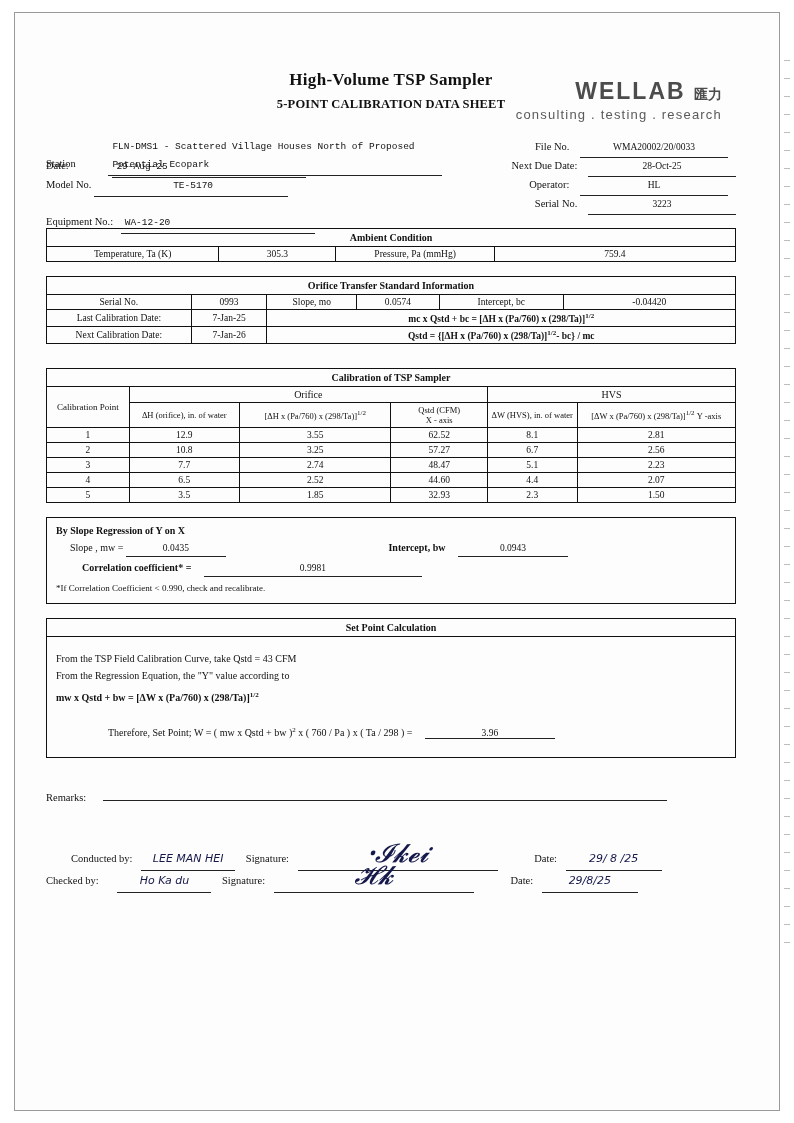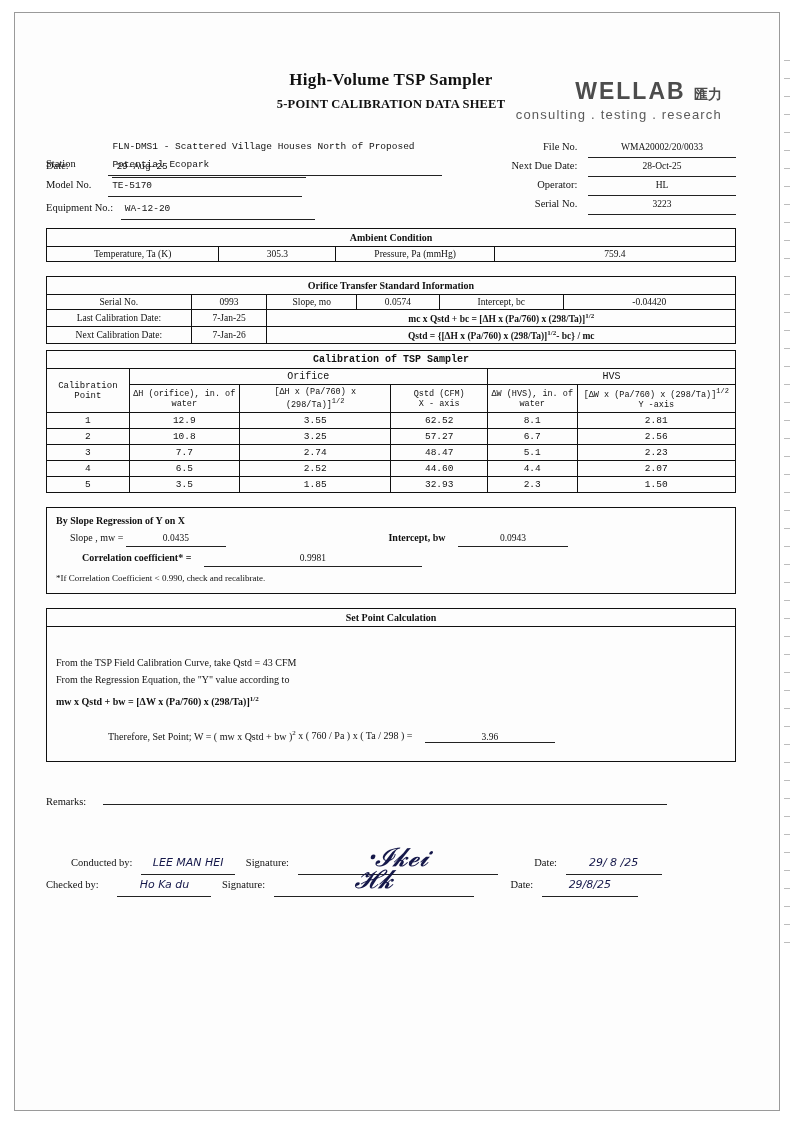--- a/index.html
+++ b/index.html
@@ -59,21 +59,21 @@
   
   .box{border:1px solid #111;margin-top:14px;padding:7px 9px 10px 9px;font-size:10px;}
   .box .ln{margin:4px 0;position:relative;height:16px;line-height:16px;}
   .ul{display:inline-block;border-bottom:1px solid #222;text-align:center;font-size:9.5px;}
   .note{font-size:9px;margin-top:7px;}
   
   .sp-head{
     border:1px solid #111;border-bottom:none;text-align:center;
     font-weight:bold;font-size:10px;padding:3px;
   }
-  .sp-body{border:1px solid #111;padding:24px 9px 12px 9px;font-size:10px;}
+  .sp-body{border:1px solid #111;padding:10px 9px 12px 9px;font-size:10px;}
   .sp-body p{margin:6px 0;}
   .center{}
   
   .remarks{margin-top:34px;font-size:10.5px;position:relative;height:20px;}
   .sign{margin-top:36px;font-size:10.5px;position:relative;height:52px;}
   .sign .row{position:absolute;height:20px;line-height:20px;}
   .hand{
     font-family:"DejaVu Sans", sans-serif;
     font-style:italic;color:#15184a;font-size:11px;
   }
@@ -164,36 +164,36 @@
       <div class="row" style="left:0;top:0;">
         <span class="lbl">Station</span>
         <span class="fline left" style="width:330px;margin-left:30px;">FLN-DMS1 - Scattered Village Houses North of Proposed Potential Ecopark</span>
       </div>
       <div class="row" style="left:0;top:19px;">
         <span class="lbl">Date:</span>
         <span class="fline left" style="width:190px;margin-left:41px;">29-Aug-25</span>
       </div>
       <div class="row" style="left:0;top:38px;">
         <span class="lbl">Model No.</span>
-        <span class="fline left" style="width:190px;margin-left:14px;">TE-5170</span>
-      </div>
-      <div class="row" style="left:0;top:61px;">
+        <span class="fline left" style="width:190px;text-align:center;">TE-5170</span>
+      </div>
+      <div class="row" style="left:0;top:75px;">
         <span class="lbl">Equipment No.:</span>
         <span class="fline left" style="width:190px;margin-left:5px;">WA-12-20</span>
       </div>
 
-      <div class="row" style="right:0;top:0;width:240px;text-align:right;font-family:Liberation Serif, serif;">
+      <div class="row" style="right:8px;top:0;width:240px;text-align:right;font-family:Liberation Serif, serif;">
         <span class="lbl">File No.</span>
         <span class="fline" style="width:148px;margin-left:8px;">WMA20002/20/0033</span>
       </div>
       <div class="row" style="right:0;top:19px;width:240px;text-align:right;">
         <span class="lbl">Next Due Date:</span>
         <span class="fline" style="width:148px;margin-left:8px;">28-Oct-25</span>
       </div>
-      <div class="row" style="right:0;top:38px;width:240px;text-align:right;">
+      <div class="row" style="right:8px;top:38px;width:240px;text-align:right;">
         <span class="lbl">Operator:</span>
         <span class="fline" style="width:148px;margin-left:8px;">HL</span>
       </div>
       <div class="row" style="right:0;top:57px;width:240px;text-align:right;">
         <span class="lbl">Serial No.</span>
         <span class="fline" style="width:148px;margin-left:8px;">3223</span>
       </div>
     </div>
 
     <table class="btab">
@@ -233,21 +233,21 @@
       <tr>
         <td>Next Calibration Date:</td>
         <td>7-Jan-26</td>
         <td colspan="4" style="font-weight:bold;">
           <span>Qstd = {[ΔH x (Pa/760) x (298/Ta)]</span><span class="sup">1/2</span><span>- bc} / mc</span>
         </td>
       </tr>
     </tbody>
       </table>
 
-    <table class="btab" style="margin-top:6px;font-family:Liberation Mono, monospace;">
+    <table class="btab" style="margin-top:24px;">
       <tbody>
           <tr>
             <td class="band" colspan="6">Calibration of TSP Sampler</td>
           </tr>
       <tr>
         <td rowspan="2" style="width:12%;font-size:9px;">Calibration Point</td>
         <td colspan="3" style="font-size:10px;">Orifice</td>
         <td colspan="2" style="font-size:10px;">HVS</td>
       </tr>
       <tr>

